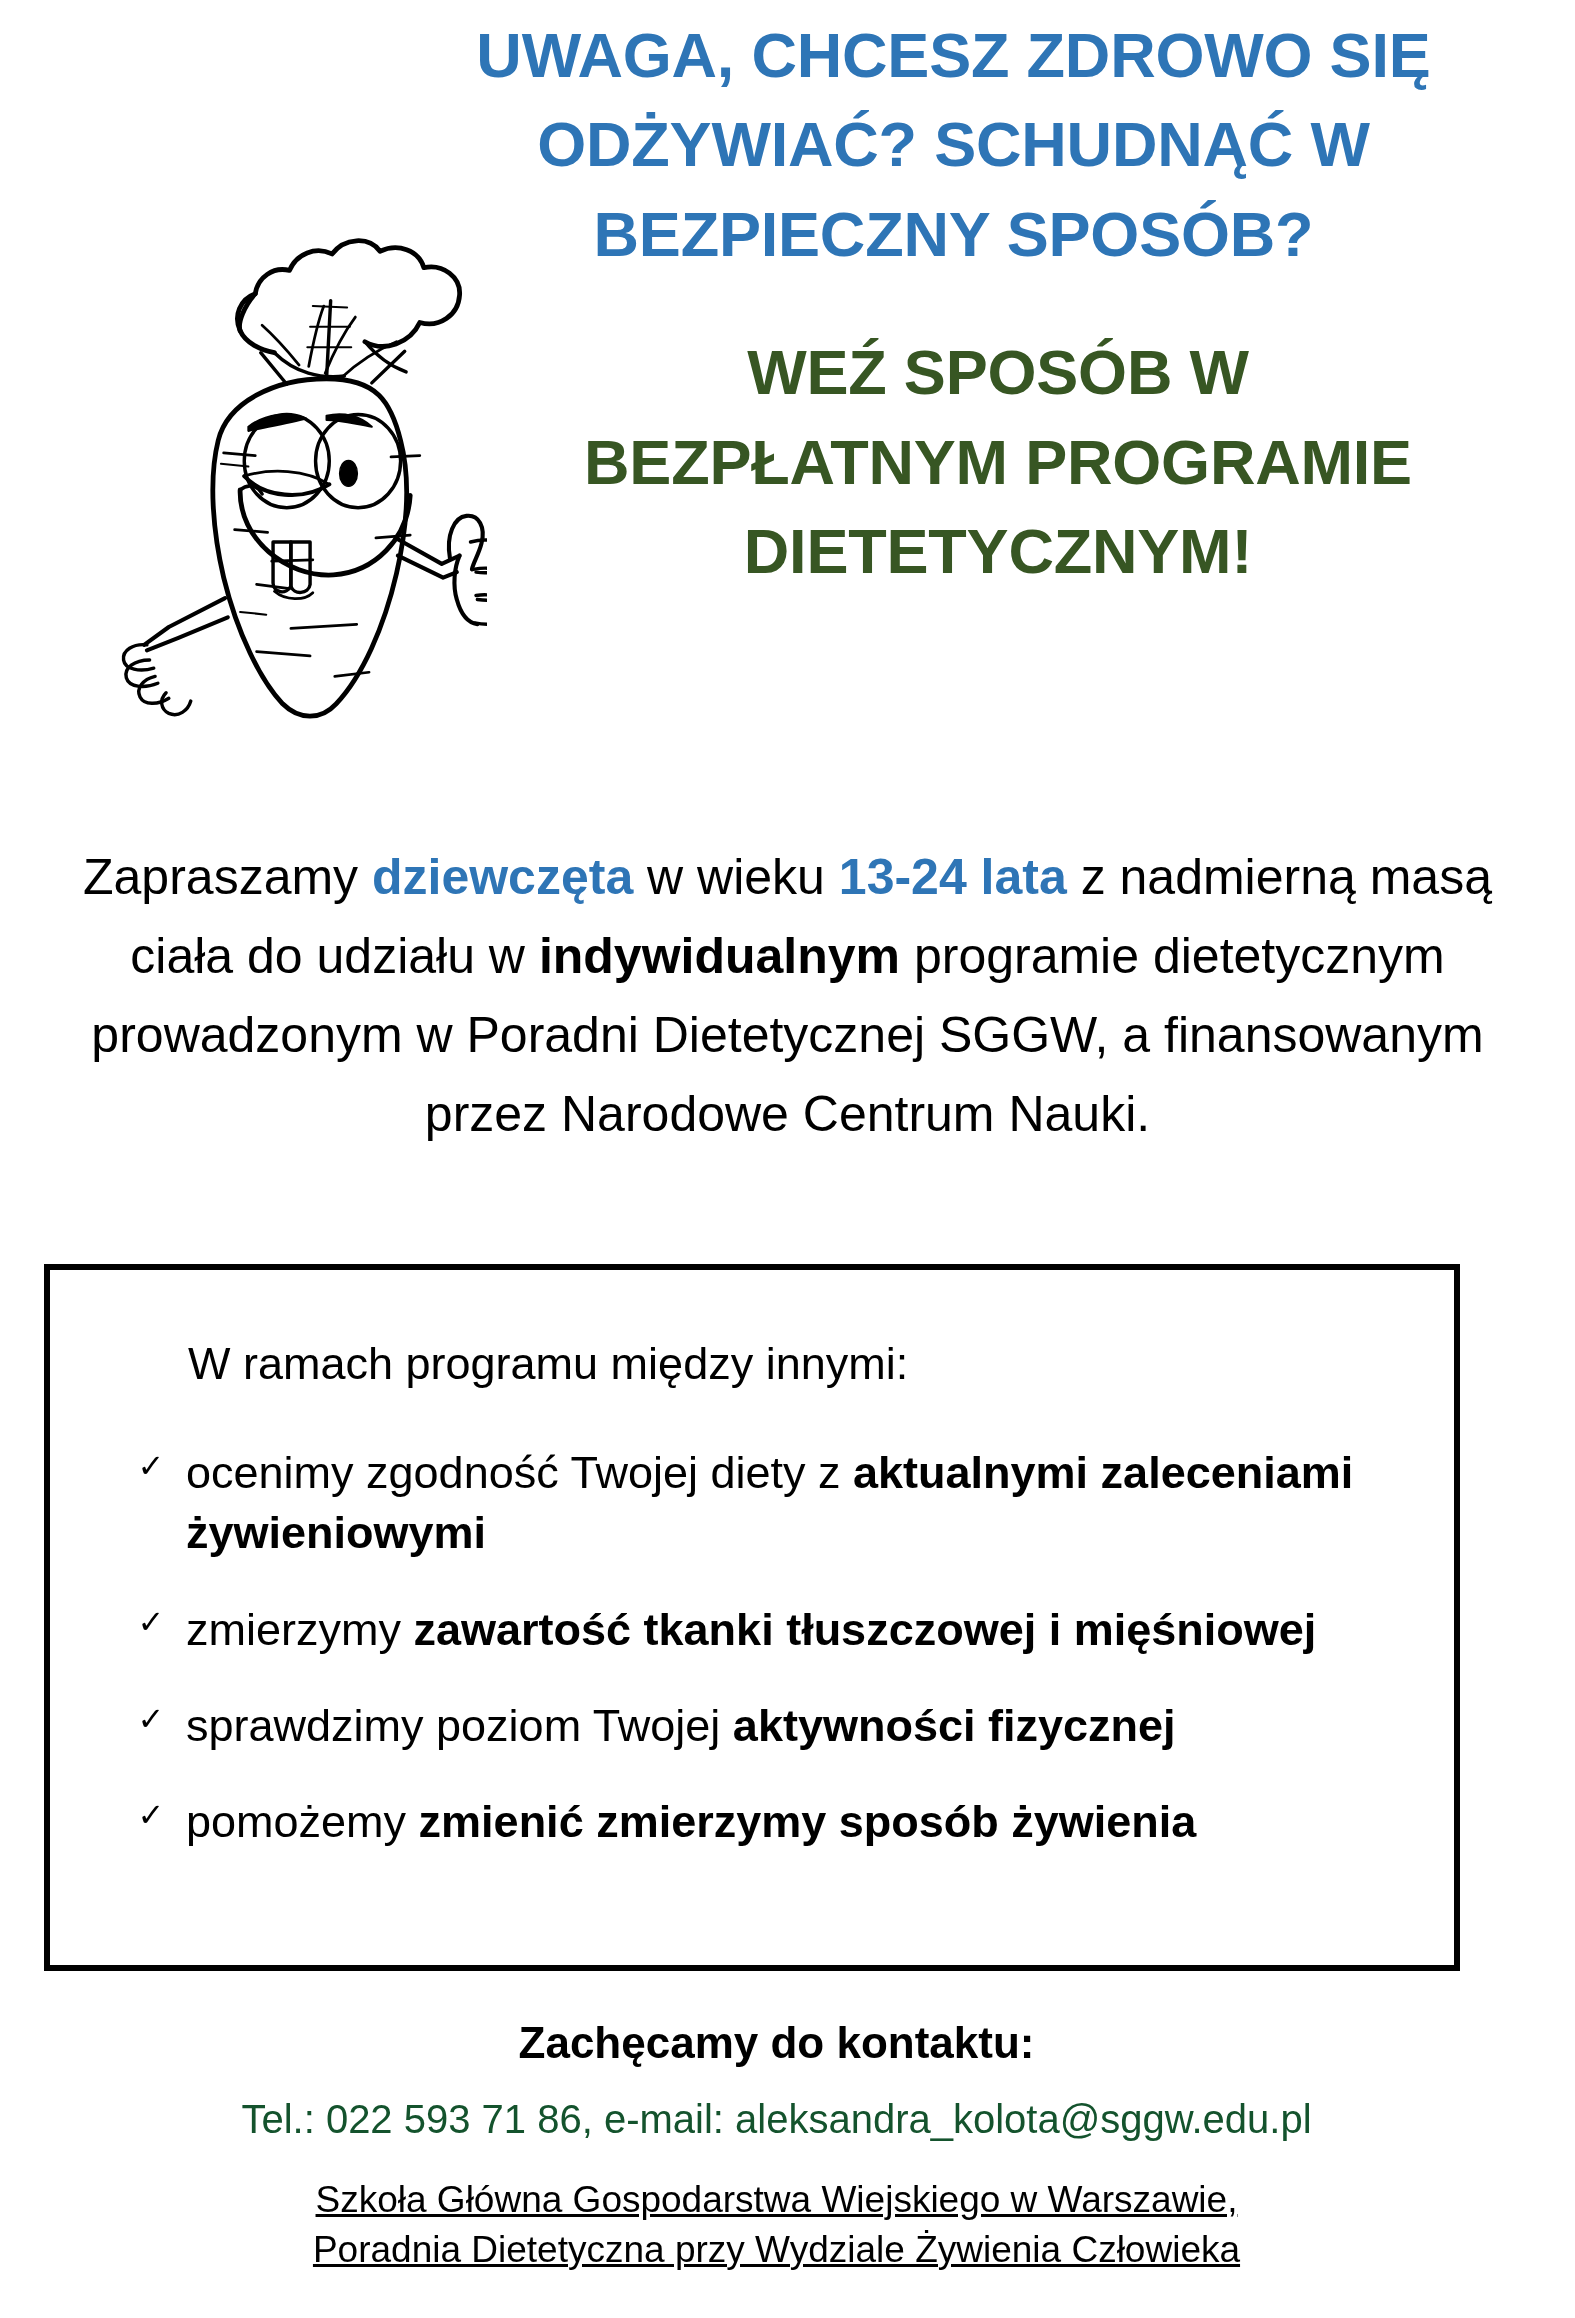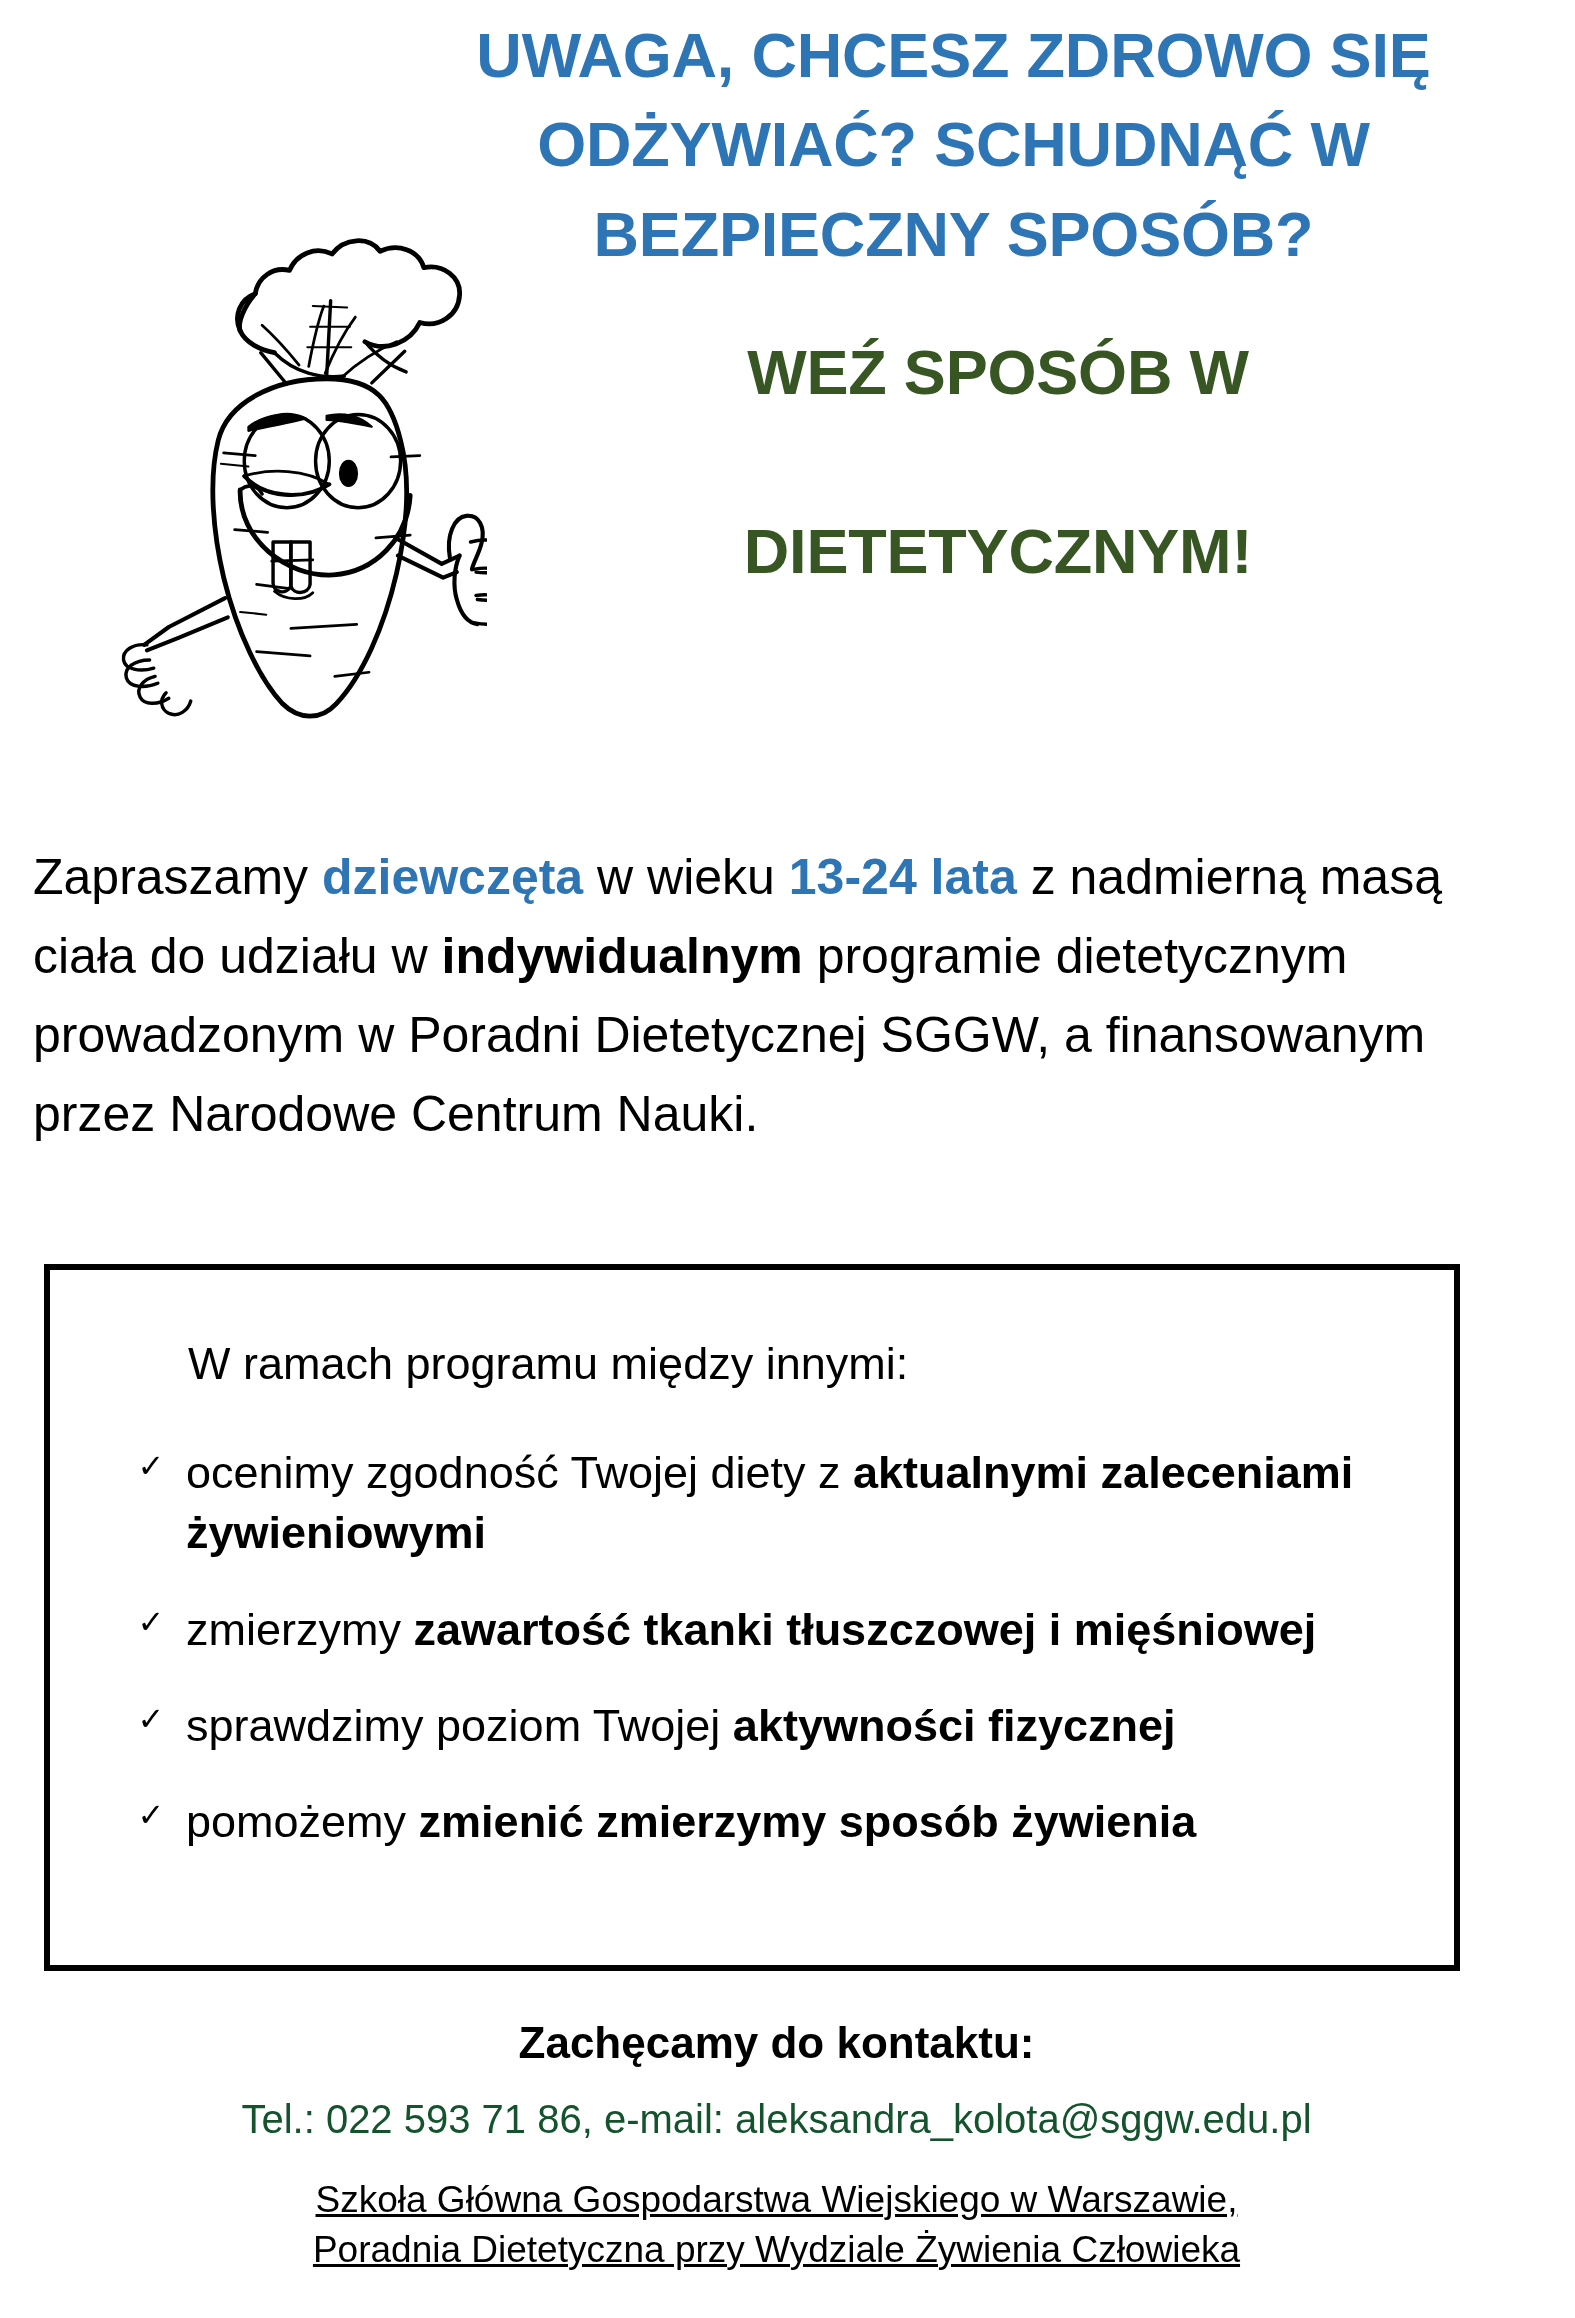--- a/index.html
+++ b/index.html
@@ -76,21 +76,21 @@
     padding-left: 55px;
     padding-right: 55px;
   }
 
   
   .intro {
     position: absolute;
     left: 33px;
     top: 788px;
     width: 1509px;
-    text-align: left;
+    text-align: center;
     font-size: 50px;
     line-height: 1.58;
     color: #000000;
   }
   .intro b { font-weight: bold; }
   .intro .hl { color: #2E75B6; font-weight: bold; }
 
   
   .program-box {
     position: absolute;
@@ -263,20 +263,21 @@
       <h1 class="title-blue">
         <span>UWAGA, CHCESZ ZDROWO SIĘ</span>
         <br>
         <span>ODŻYWIAĆ? SCHUDNĄĆ W</span>
         <br>
         <span>BEZPIECZNY SPOSÓB?</span>
       </h1>
       <h2 class="title-green">
         <span>WEŹ SPOSÓB W</span>
         <br>
+        <span>BEZPŁATNYM PROGRAMIE</span>
         <br>
         <span>DIETETYCZNYM!</span>
       </h2>
     </div>
   </div>
 
   <p class="intro"><span>Zapraszamy </span><span class="hl">dziewczęta</span><span> w wieku </span><span class="hl">13-24 lata</span><span> z nadmierną masą ciała do udziału w </span><b>indywidualnym</b><span> programie dietetycznym prowadzonym w Poradni Dietetycznej SGGW, a finansowanym przez Narodowe Centrum Nauki.</span></p>
 
   <div class="program-box">
     <p class="box-heading">W ramach programu między innymi:</p>

